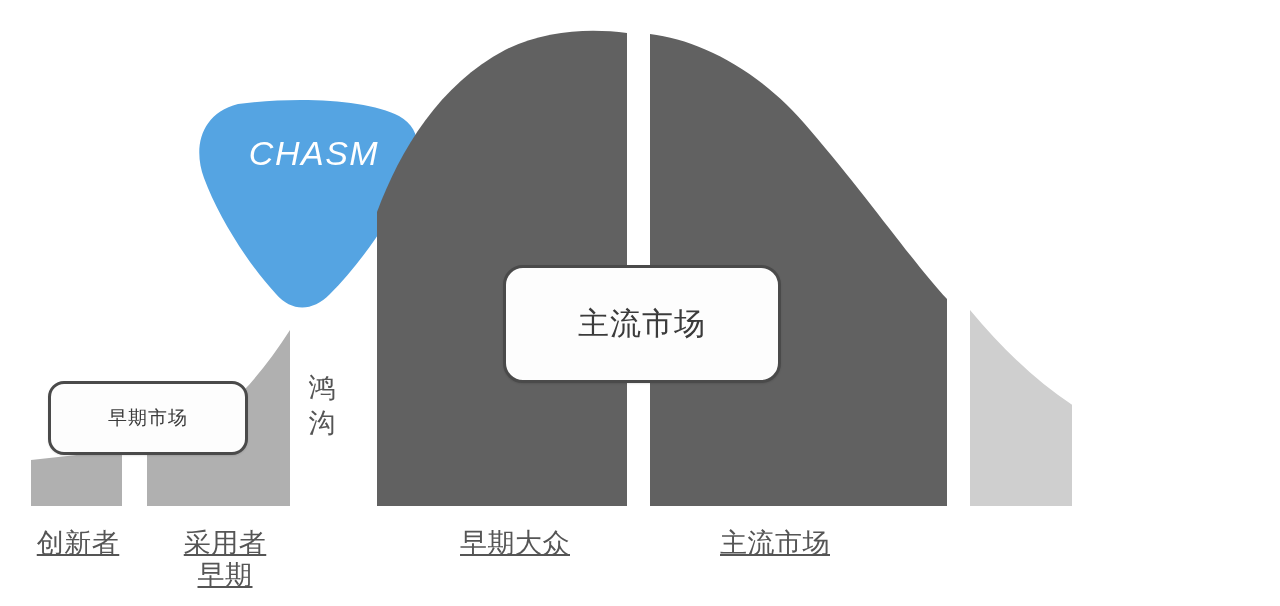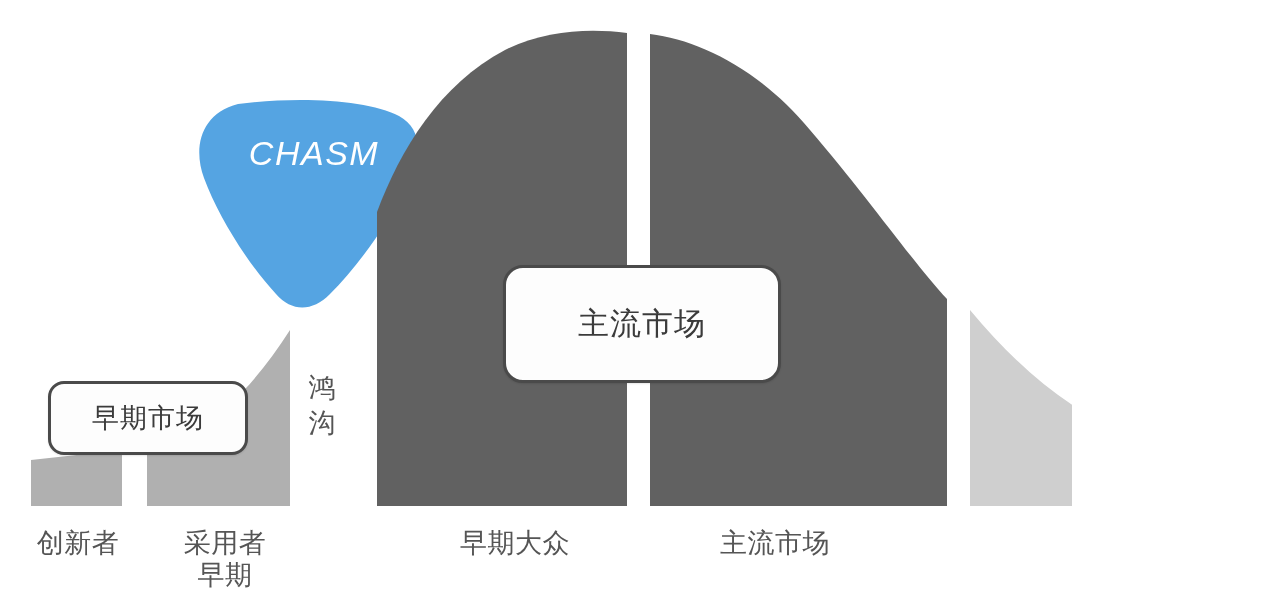--- a/index.html
+++ b/index.html
@@ -38,21 +38,21 @@
     justify-content: center;
     color: #3b3b3b;
     letter-spacing: 1px;
     box-shadow: 0 1px 2px rgba(0,0,0,0.10);
   }
   #early-market-box {
     left: 48px;
     top: 381px;
     width: 200px;
     height: 74px;
-    font-size: 27px;
+    font-size: 19px;
   }
   #mainstream-box {
     left: 503px;
     top: 265px;
     width: 278px;
     height: 118px;
     border-radius: 20px;
     font-size: 31px;
   }
 
@@ -85,21 +85,21 @@
 
   
   .cat-label {
     position: absolute;
     color: #555555;
     font-size: 27px;
     text-align: center;
     line-height: 1.2;
     letter-spacing: 0.5px;
   }
-  .cat-label span { display: block; }
+  .cat-label span { display: block; text-decoration: underline; }
 
   #cat-innovators   { left: 8px;   top: 527px; width: 140px; }
   #cat-early-adopt  { left: 150px; top: 527px; width: 150px; }
   #cat-early-maj    { left: 400px; top: 527px; width: 230px; }
   #cat-late-maj     { left: 660px; top: 527px; width: 230px; }
   #cat-laggards     { left: 975px; top: 527px; width: 280px; }
 </style>
 </head>
 <body>
 

